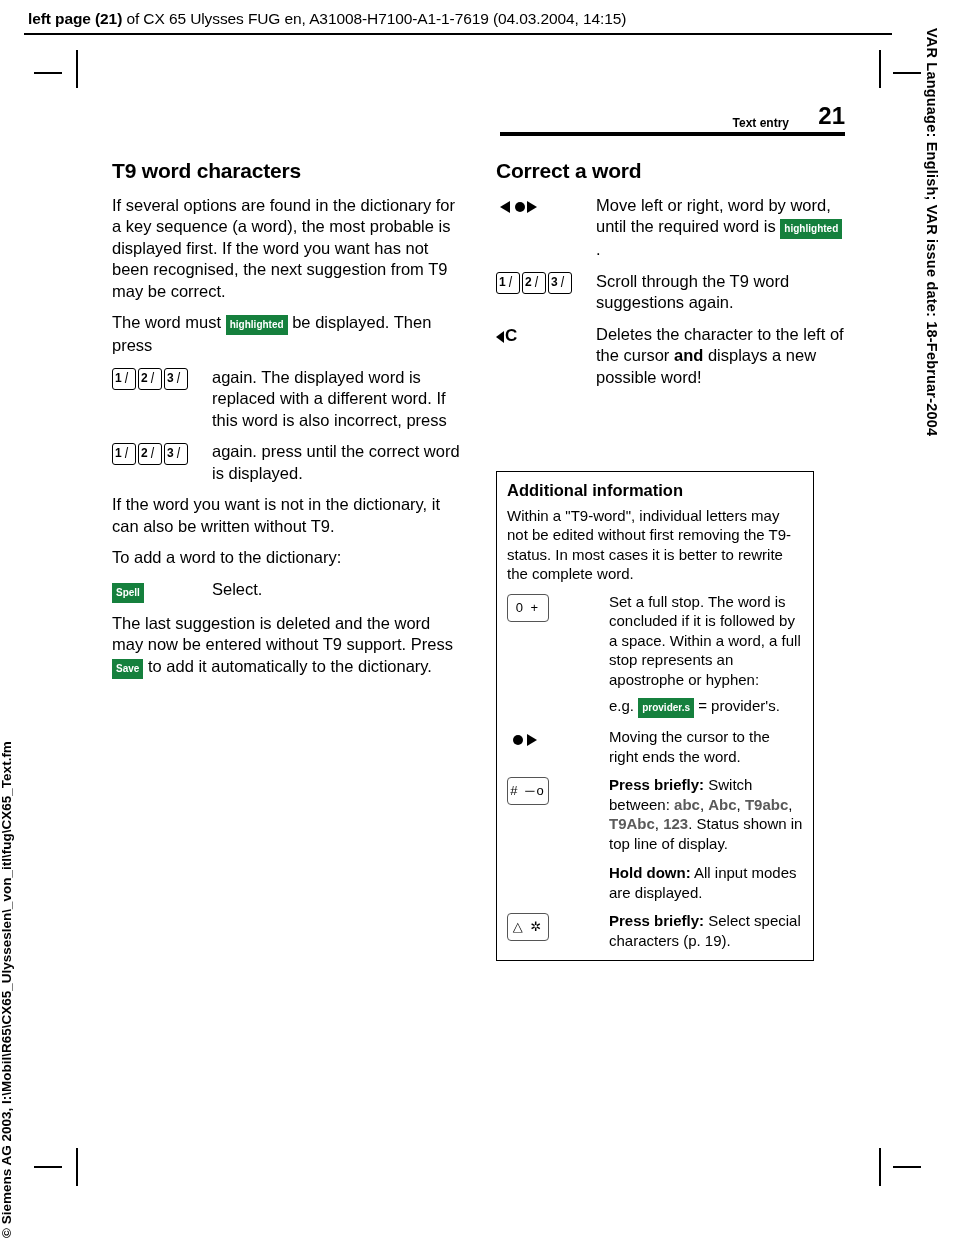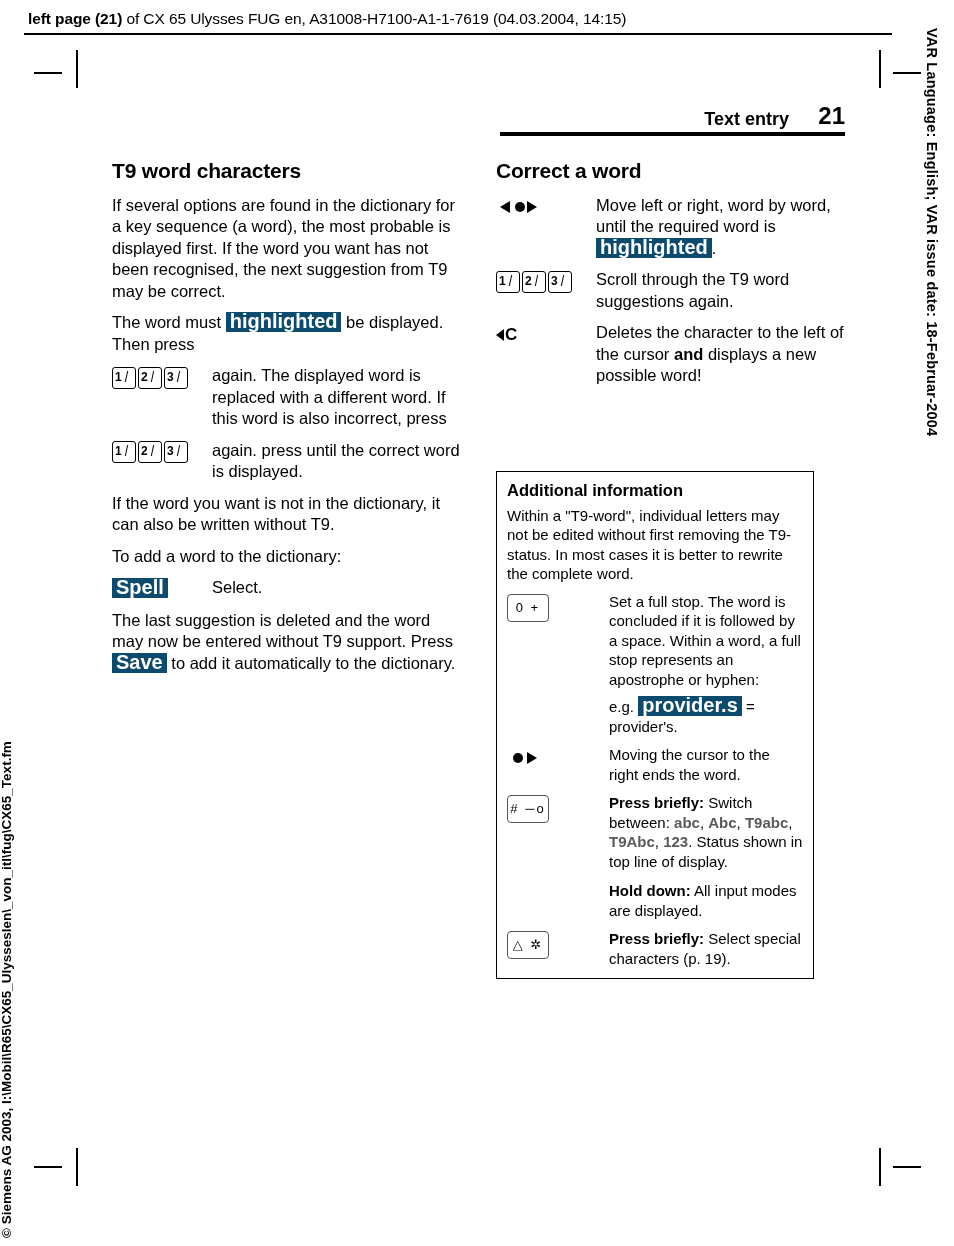--- a/index.html
+++ b/index.html
@@ -88,21 +88,21 @@
 
   
   .titlebar {
     position: absolute;
     top: 102px;
     left: 500px;
     width: 345px;
     text-align: right;
   }
   .titlebar .chaptitle {
-    font-size: 18px;
+    font-size: 12px;
     font-weight: bold;
     display: inline-block;
     vertical-align: bottom;
   }
   .titlebar .pageno {
     font-size: 24px;
     font-weight: bold;
     display: inline-block;
     width: 56px;
     text-align: right;
@@ -133,25 +133,25 @@
     margin: 0 0 13px 0;
     letter-spacing: -0.2px;
   }
   p.para {
     margin: 0 0 10px 0;
   }
   p.para:last-child { margin-bottom: 0; }
 
   
   .inv {
-    background: #0c4a6e;
+    background: #15803d;
     color: #ffffff;
     font-weight: bold;
     padding: 1px 4px 2px 4px;
-    font-size: 20px;
+    font-size: 10px;
     display: inline-block;
     line-height: 17px;
     text-align: center;
   }
 
   
   .krow {
     display: flex;
     margin-bottom: 10px;
     align-items: flex-start;

